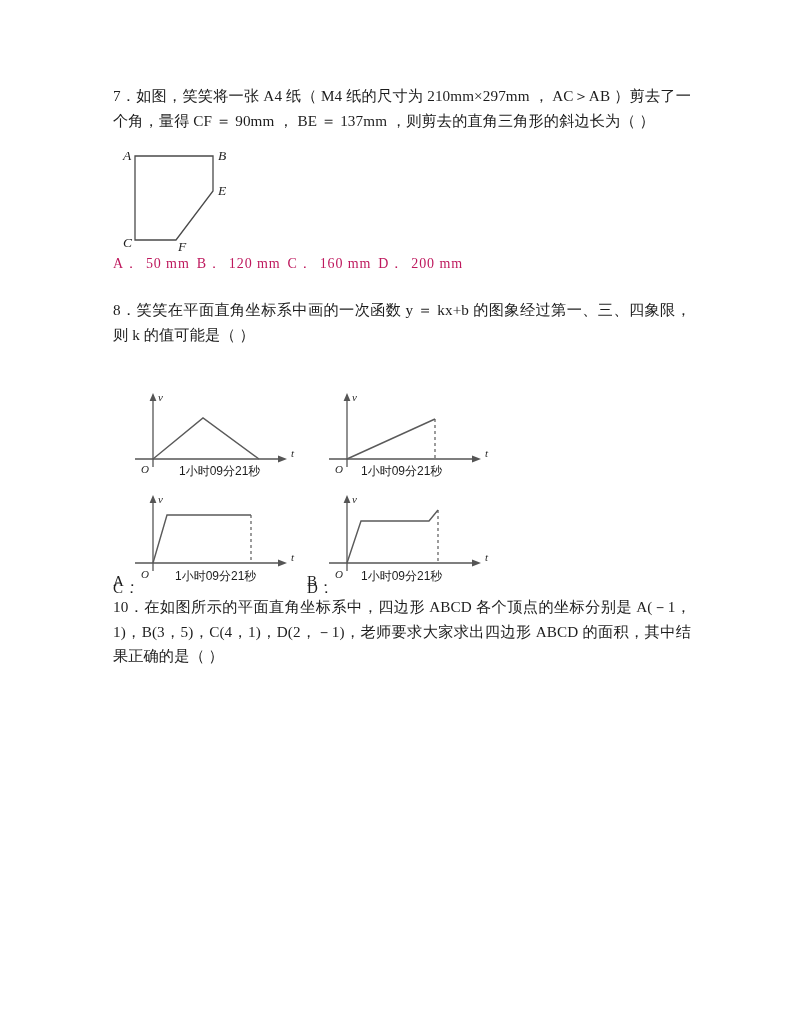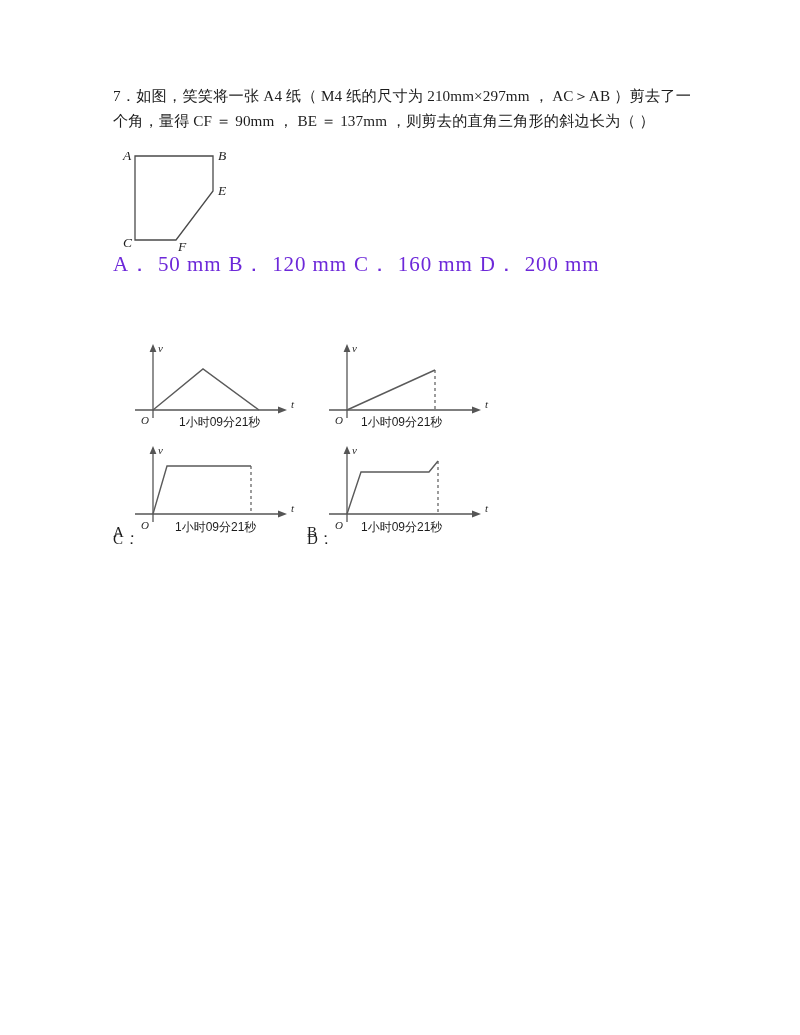--- a/index.html
+++ b/index.html
@@ -35,24 +35,24 @@
   }
   .qtext {
     font-size: 15.2px;
     line-height: 24.5px;
     text-align: justify;
     text-justify: inter-ideograph;
     color: #1c1c1c;
     letter-spacing: 0.1px;
   }
   .options-line {
-    font-size: 21px;
+    font-size: 14px;
     line-height: 24px;
     letter-spacing: 0.9px;
-    color: #6d28d9;
+    color: #be185d;
     white-space: nowrap;
   }
   .opt-sep { display: inline-block; width: 7px; }
 
   
   .fig7-wrap {
     position: relative;
     height: 108px;
     margin-top: 11px;
   }
@@ -133,20 +133,21 @@
       </div>
 
       <div class="options-line">
         <span>A．</span><span class="opt-sep"></span><span>50 mm</span><span class="opt-sep"></span><span>B．</span><span class="opt-sep"></span><span>120 mm</span><span class="opt-sep"></span><span>C．</span><span class="opt-sep"></span><span>160 mm</span><span class="opt-sep"></span><span>D．</span><span class="opt-sep"></span><span>200 mm</span>
       </div>
     </div>
 
     <div class="gap-lg"></div>
 
     <div class="question">
+      <div class="qtext">8．笑笑在平面直角坐标系中画的一次函数 y ＝ kx+b 的图象经过第一、三、四象限，则 k 的值可能是（ ）</div>
       <div class="gap-sm"></div>
     </div>
 
     <div class="gap-md"></div>
 
     <div class="question">
 
       <div class="graphs">
 
         <span class="opt-letter la">A．</span>
@@ -209,15 +210,18 @@
             <text class="axis-label" x="27" y="12">v</text>
             <text class="axis-label" x="160" y="70">t</text>
             <text class="axis-label" x="10" y="87">O</text>
             <text class="tick-label" x="36" y="89">1小时09分21秒</text>
           </svg>
         </div>
 
       </div>
     </div>
 
+    <div class="question">
+      <div class="qtext">10．在如图所示的平面直角坐标系中，四边形 ABCD 各个顶点的坐标分别是 A(－1，1)，B(3，5)，C(4，1)，D(2，－1)，老师要求大家求出四边形 ABCD 的面积，其中结果正确的是（ ）</div>
+    </div>
 
   </div>
 </div>
 
 </body></html>

